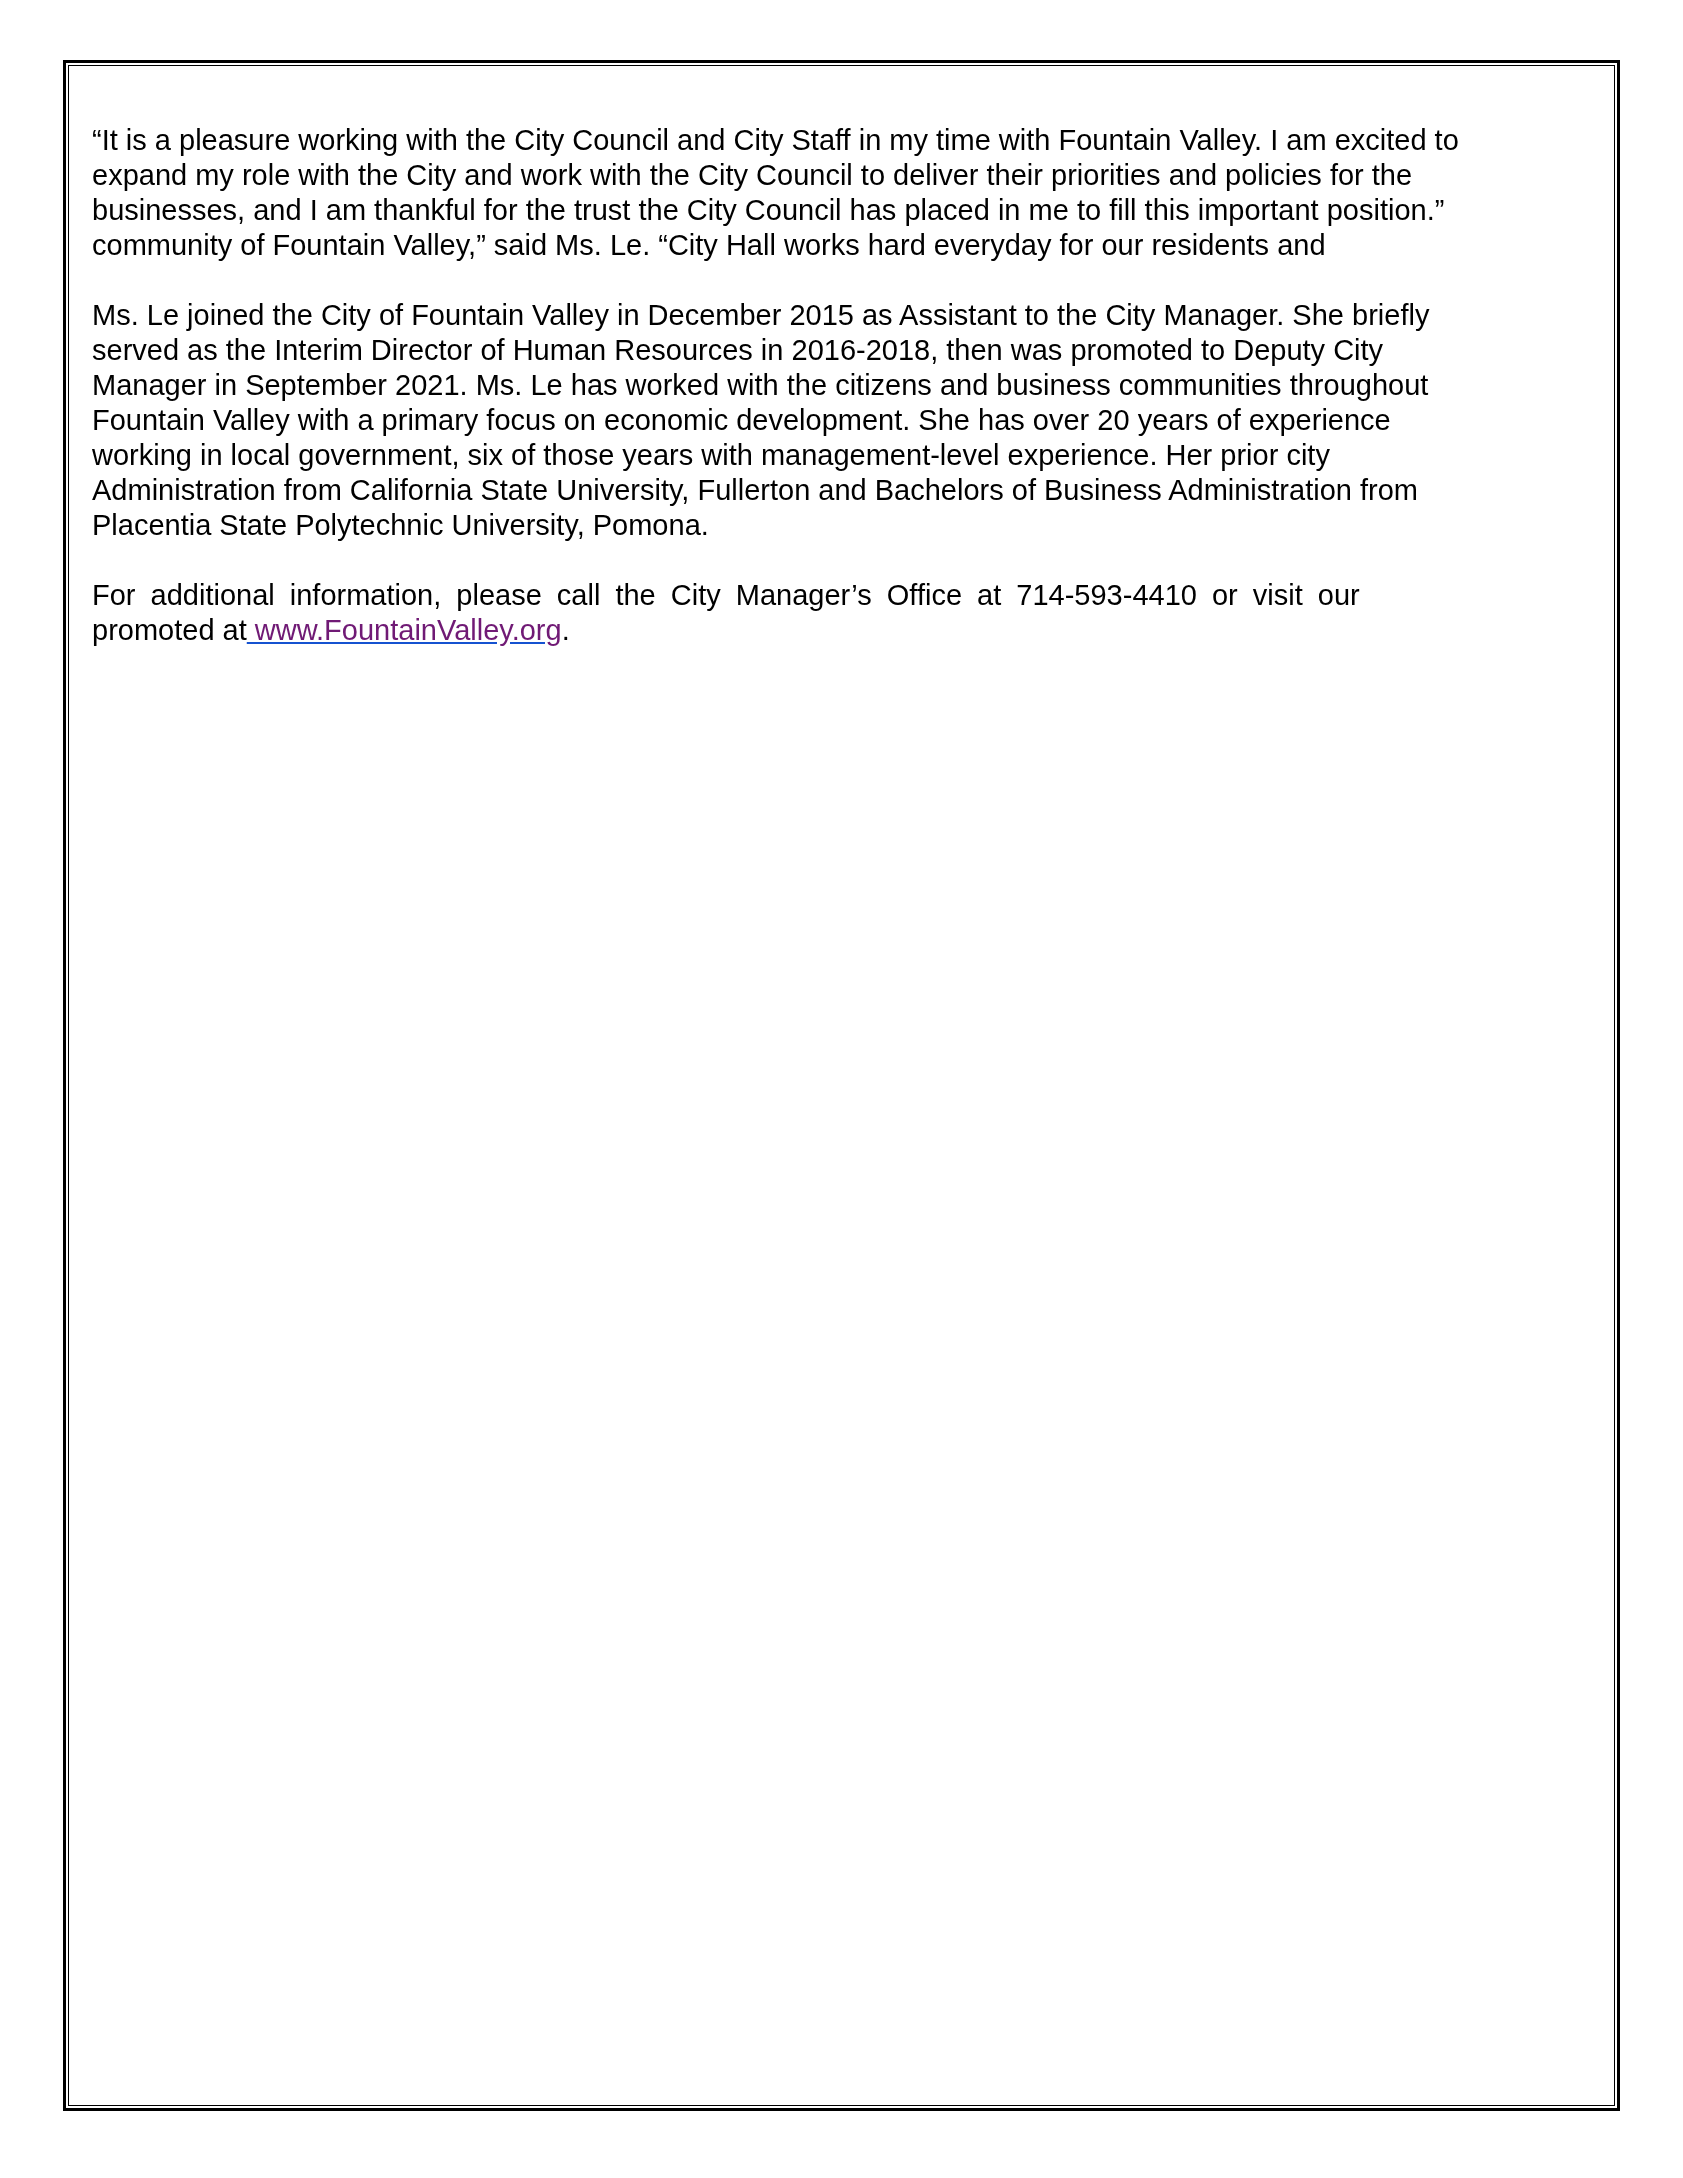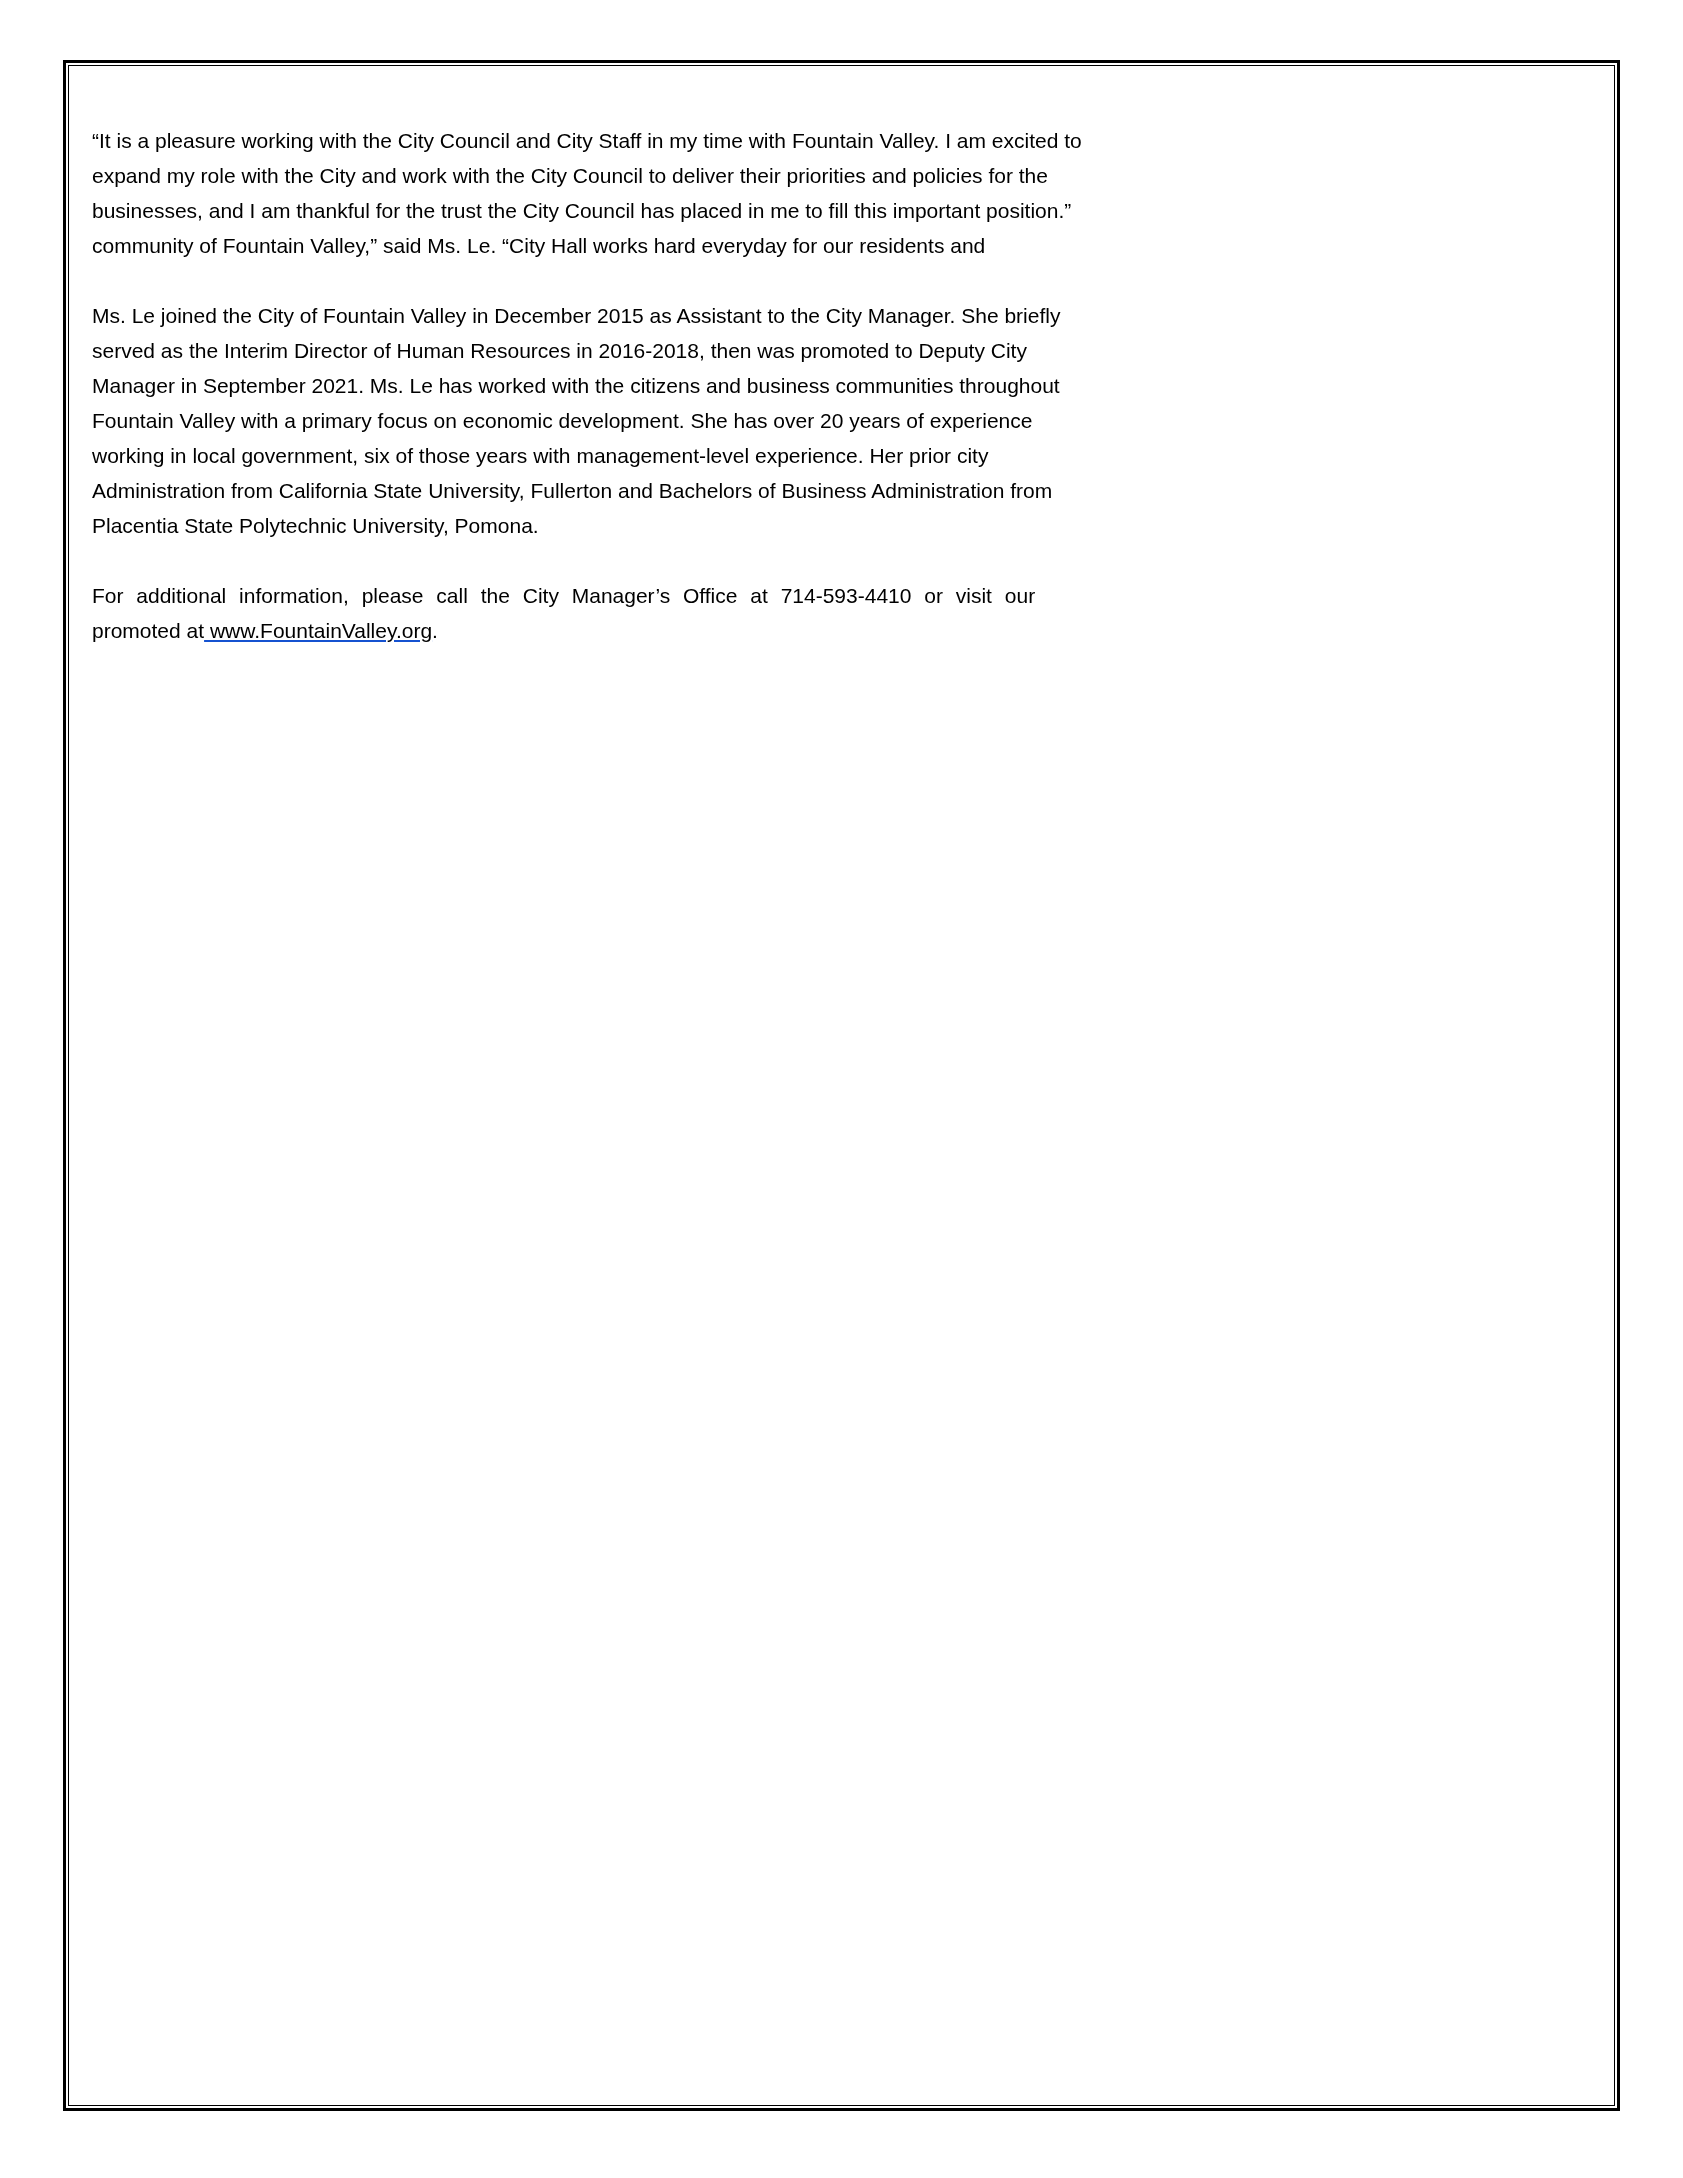--- a/index.html
+++ b/index.html
@@ -32,34 +32,34 @@
     bottom: 2px;
     border: 1px solid #000000;
   }
   .content {
     position: absolute;
     left: 69px;
     top: 69px;
     width: 1545px;
     box-sizing: border-box;
     padding: 54px 85px 0 23px;
-    font-size: 21px;
+    font-size: 29px;
     line-height: 35px;
     color: #000000;
   }
   .para { margin: 0; }
   .para + .para { margin-top: 35px; }
   .line {
     white-space: pre;   
   }
   .spread {
     word-spacing: 7px;  
   }
   a.link {
-    color: #000000;
+    color: #701a75;
     text-decoration: underline;
     text-decoration-color: #1552D0;
     cursor: pointer;
     margin-top: 16px;
   }
 </style>
 </head>
 <body>
 
 <div class="page-frame">

